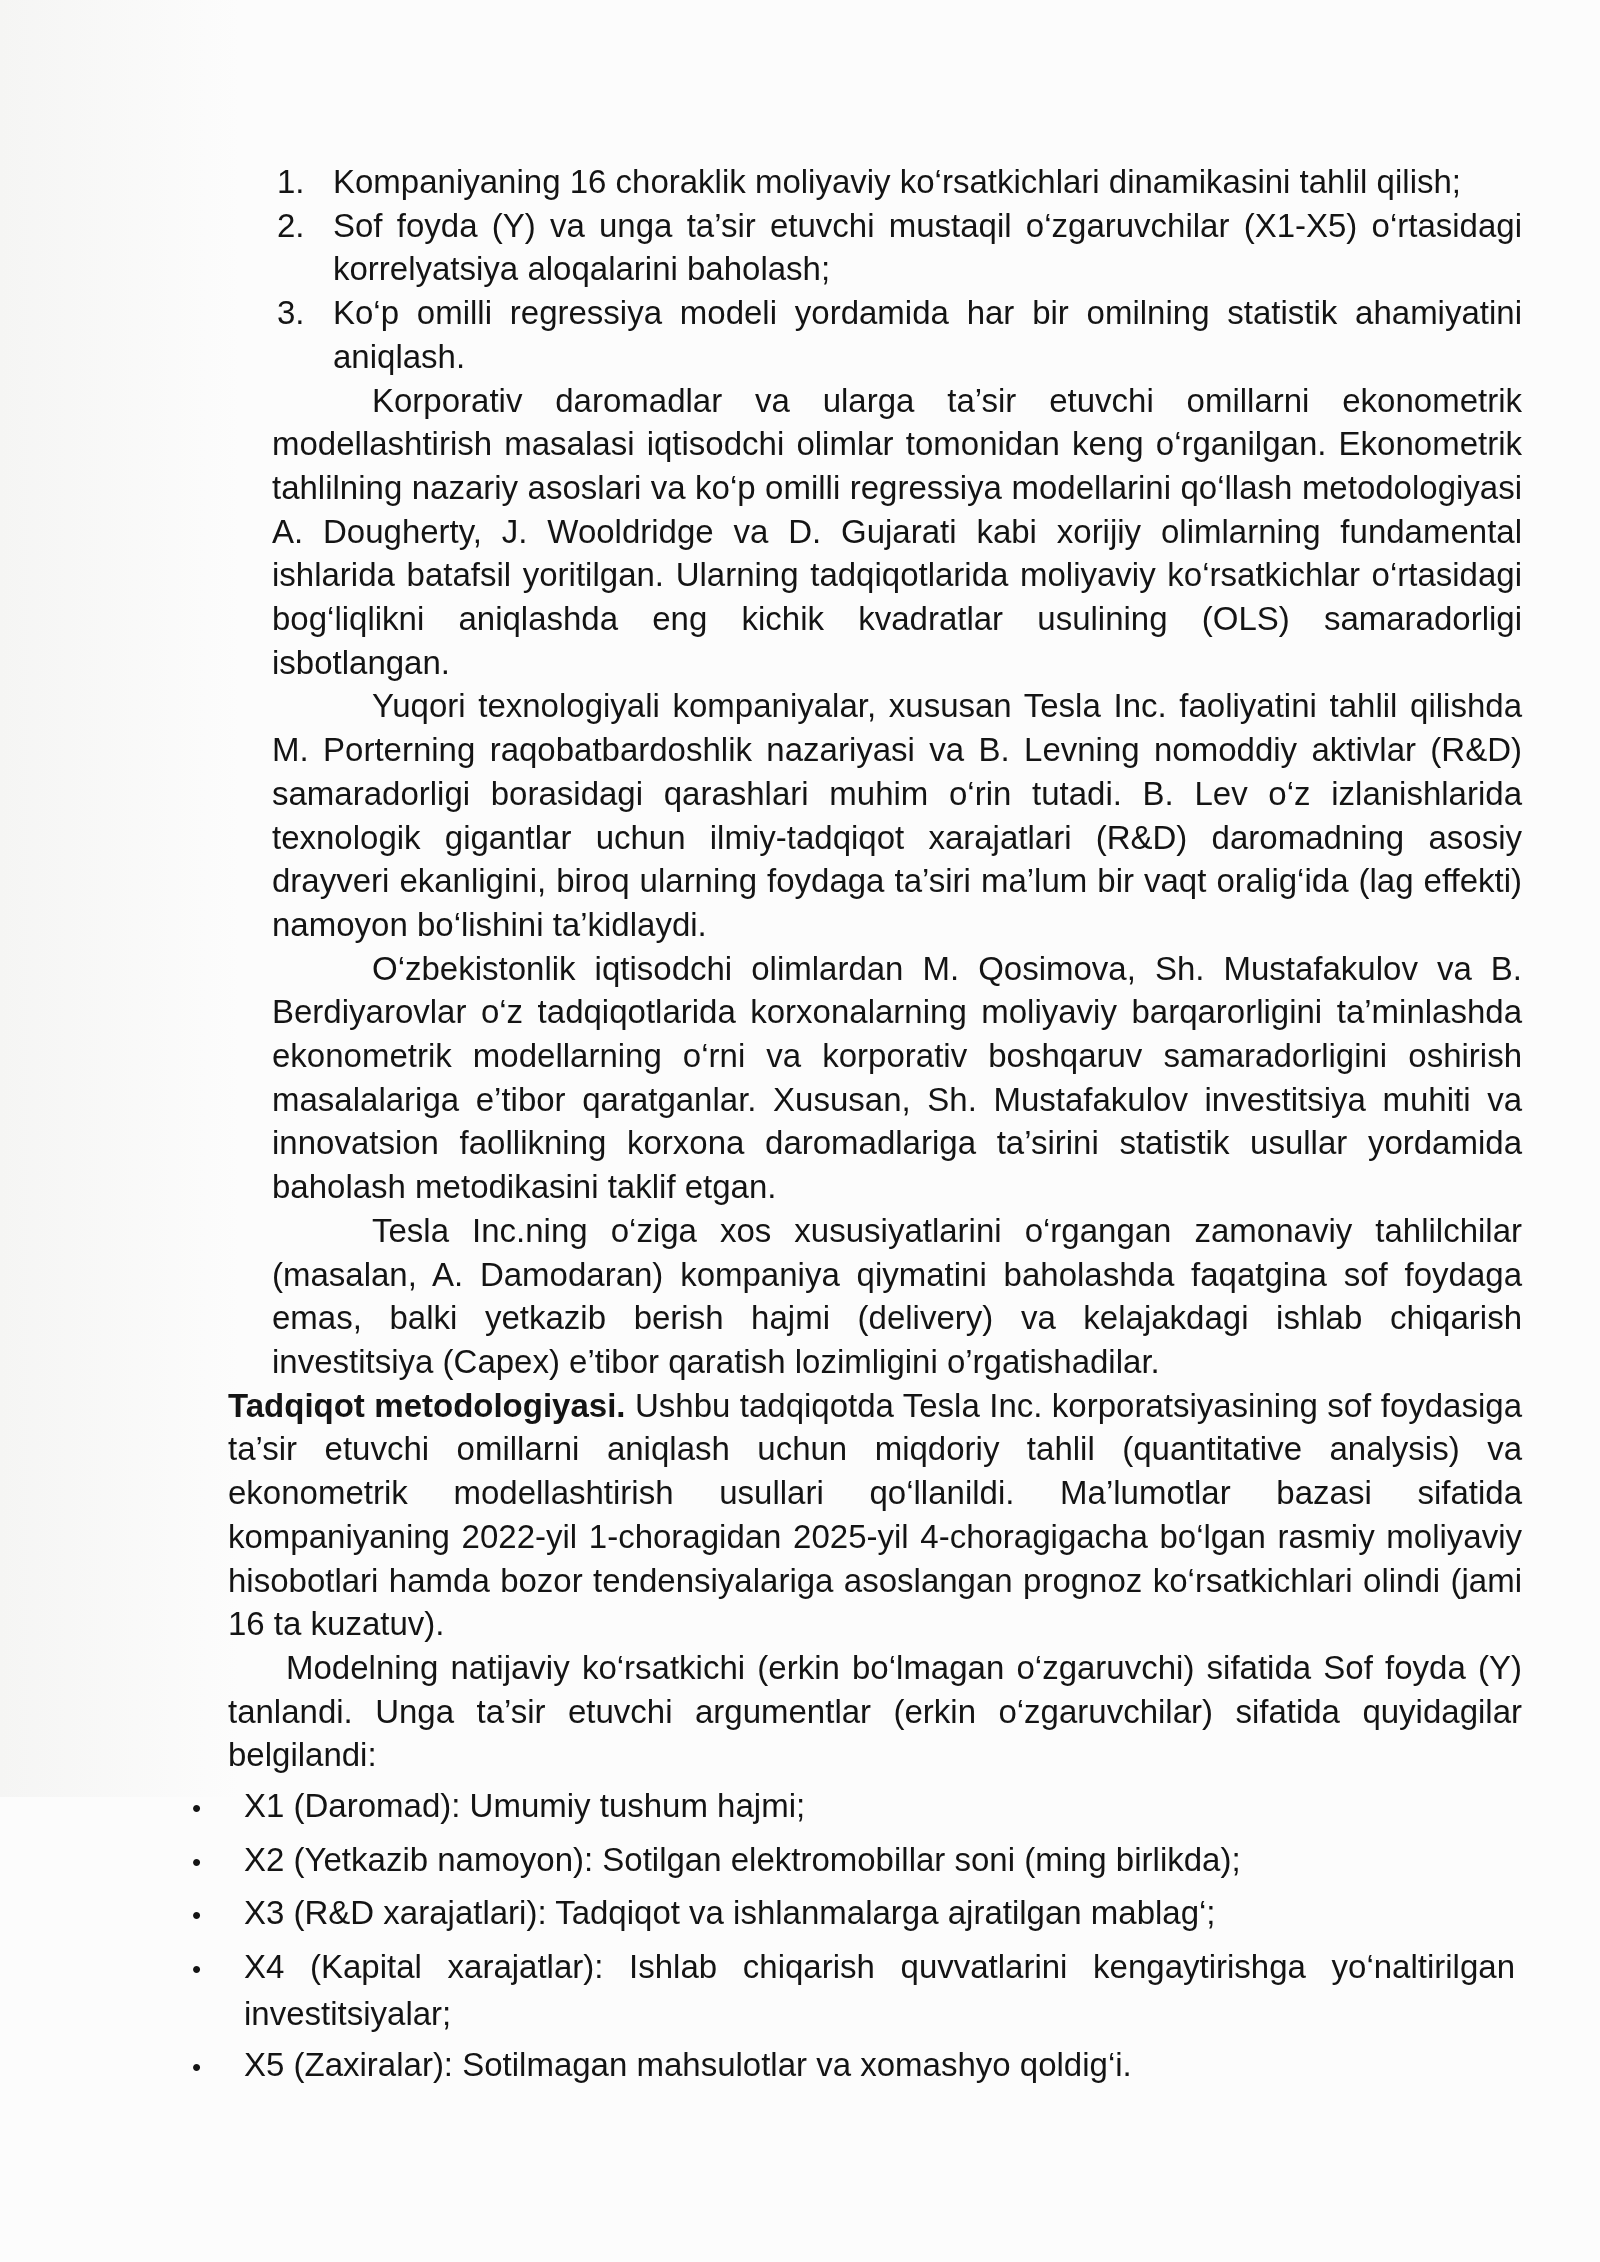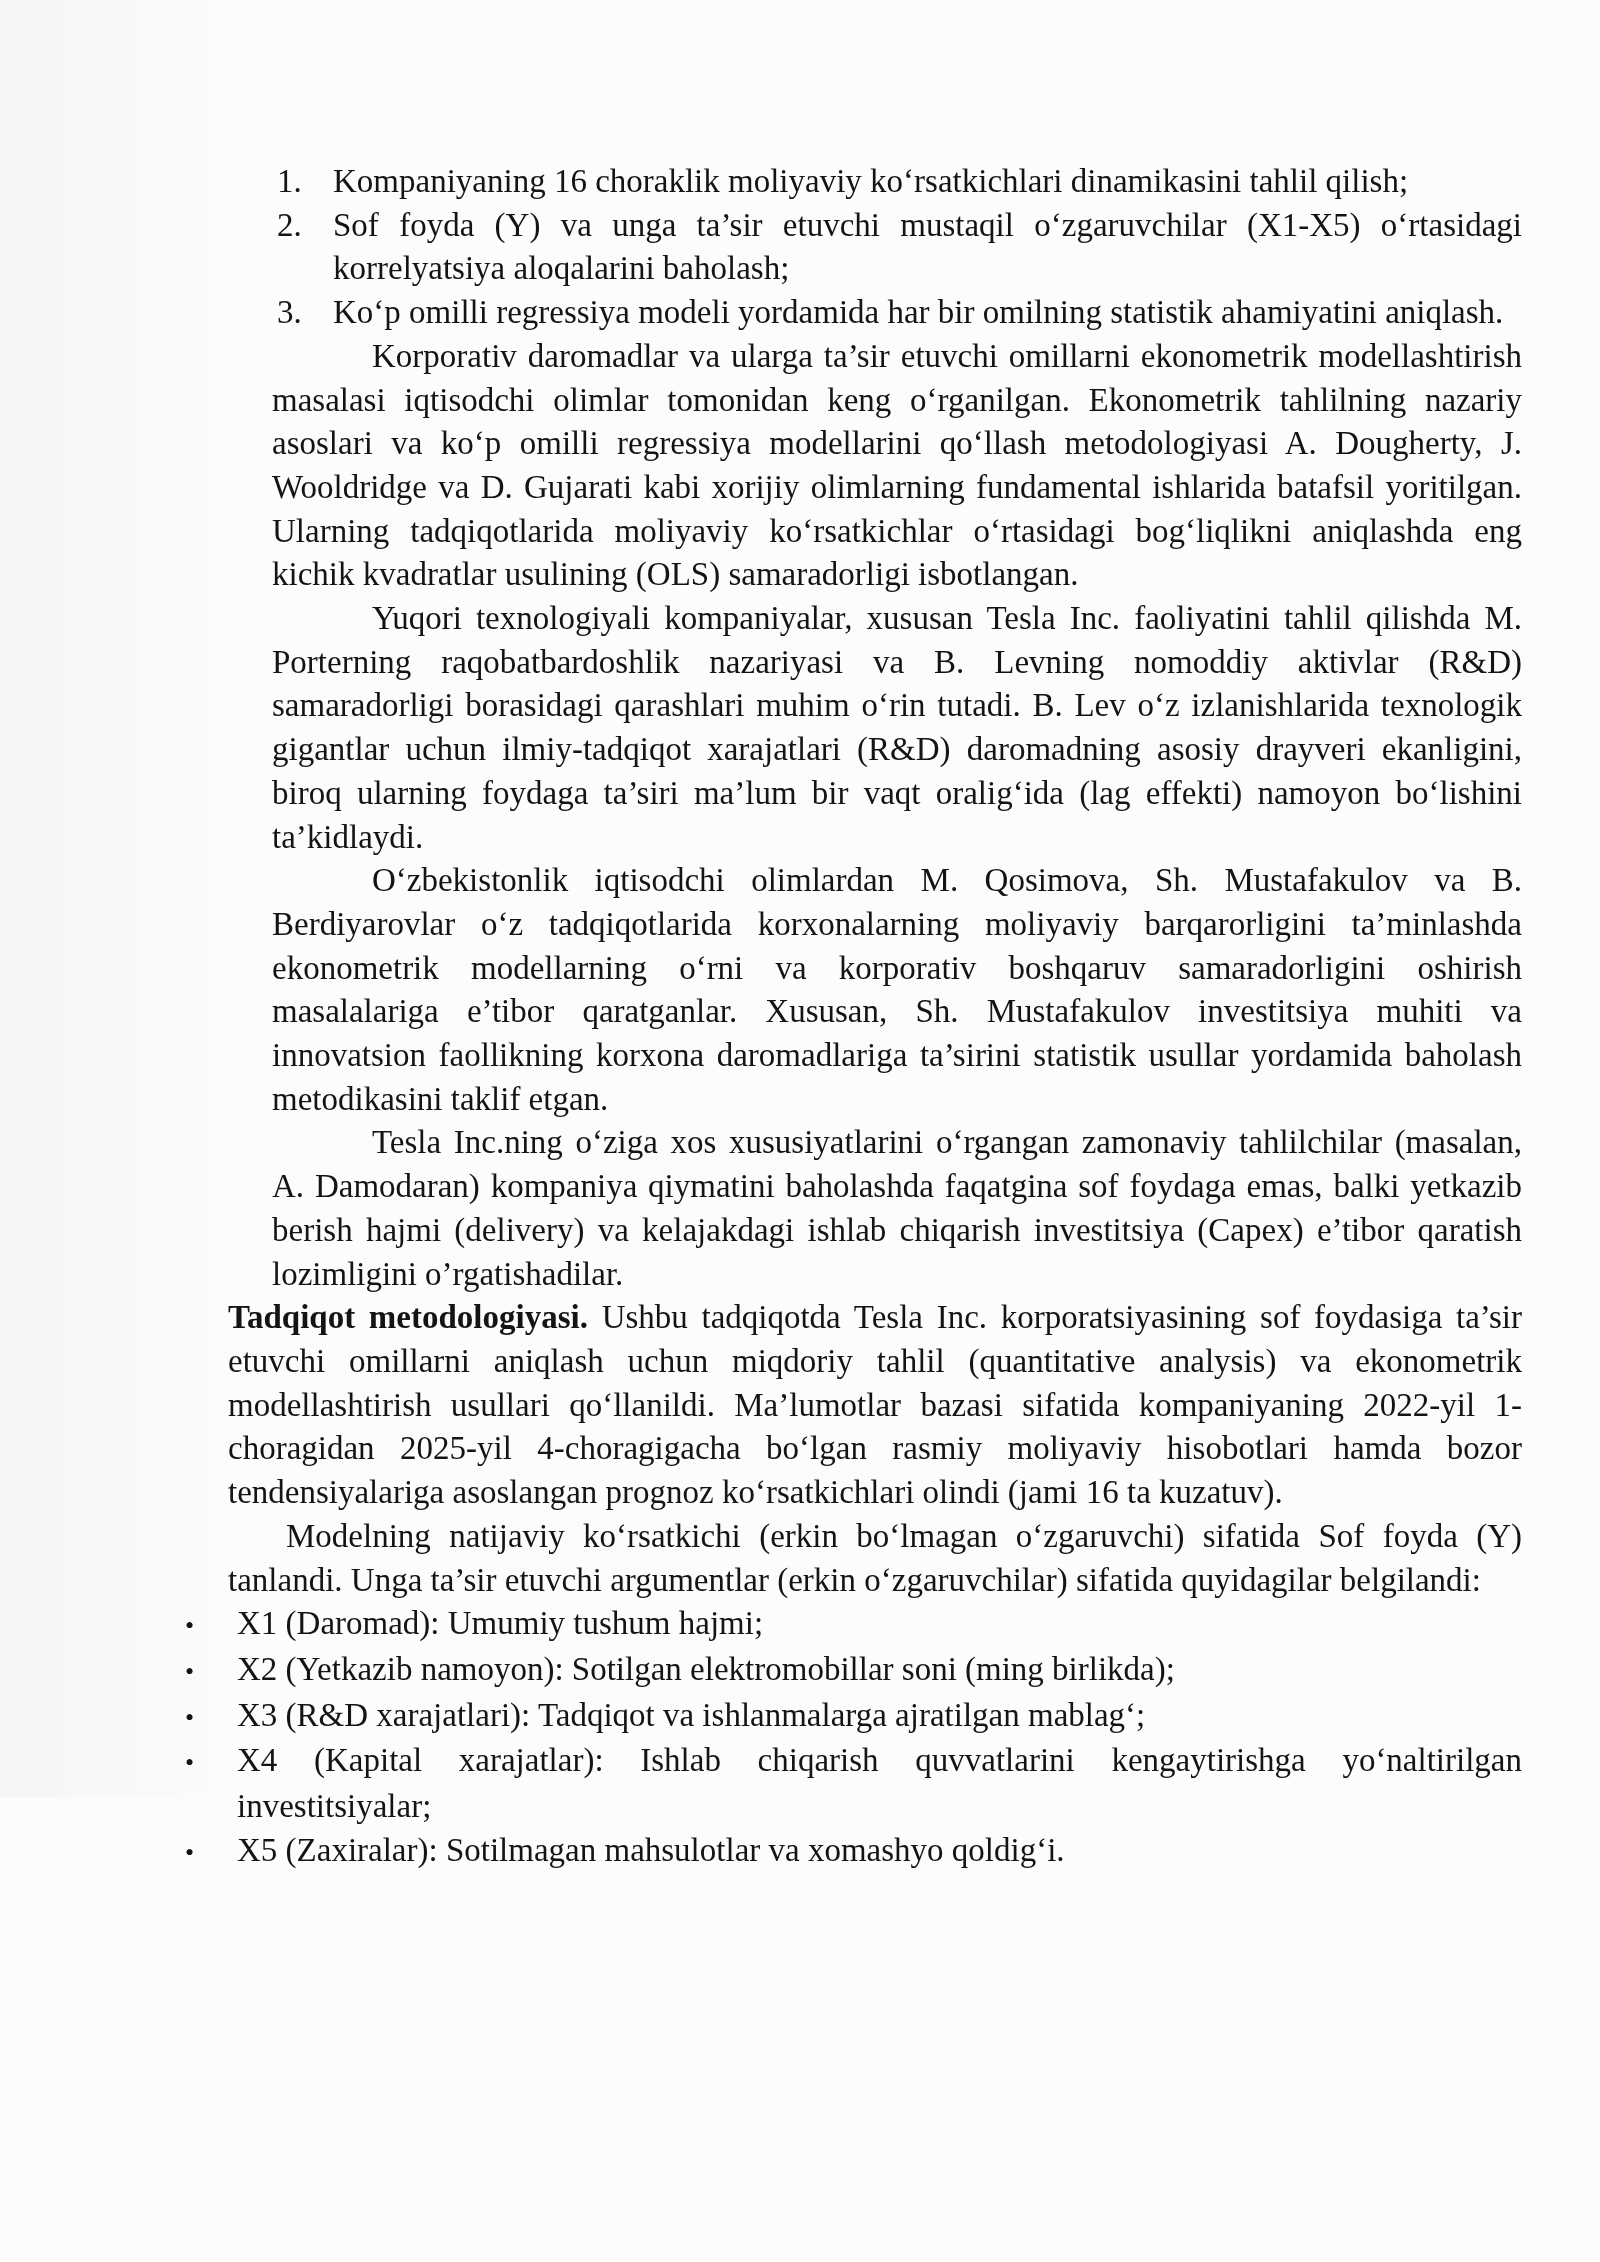--- a/index.html
+++ b/index.html
@@ -10,21 +10,21 @@
     width: 1600px;
     height: 2262px;
     background: #fcfcfc;
     overflow: hidden;
   }
   .page {
     position: relative;
     width: 1600px;
     height: 1797px;
     background: linear-gradient(90deg, #f5f5f4 0px, #fcfcfc 240px);
-    font-family: Liberation Serif, serif;
+    font-family: Liberation Sans, sans-serif;
     font-size: 33px;
     line-height: 43.7px;
     color: #141414;
   }
   .content {
     position: absolute;
     left: 228px;
     top: 160px;
     width: 1294px;
   }
@@ -51,21 +51,21 @@
   .num-item .num {
     display: inline-block;
     width: 56px;
     text-indent: 0;
   }
   
   .bullet-item {
     text-align: justify;
     padding-left: 9px;
     text-indent: -52px;
-    margin: 0;
+    margin: 7px;
   }
   .bullet-item .marker {
     display: inline-block;
     width: 52px;
     text-indent: 0;
     font-size: 26px;
   }
 </style>
 </head>
 <body>

